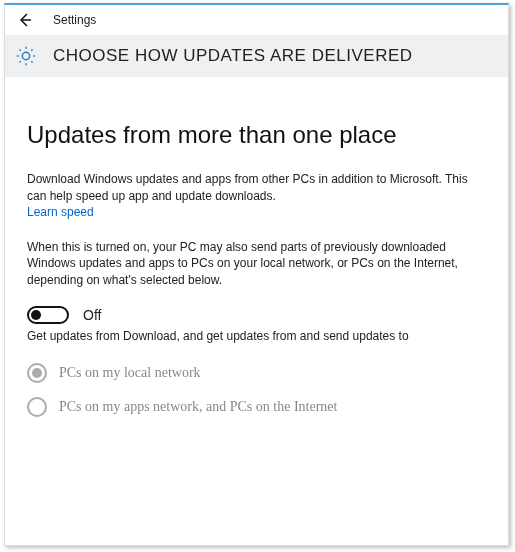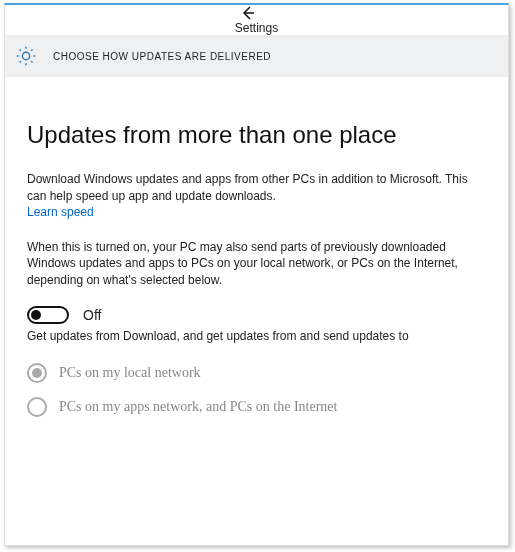--- a/index.html
+++ b/index.html
@@ -19,42 +19,41 @@
     border: 1px solid #ddd;
     border-top: 2px solid #4aa3df;
   }
   .titlebar {
     height: 30px;
     display: flex;
     align-items: center;
     padding: 0 10px;
     font-size: 12px;
     color: #222;
-    flex-direction: column;
   }
   .back-btn {
     width: 20px; height: 20px;
     display: flex; align-items: center; justify-content: center;
     margin-right: 18px;
     cursor: pointer;
   }
   .header-band {
     background: #eef0f2;
     height: 42px;
     display: flex;
     align-items: center;
     padding: 0 10px;
   }
   .gear {
     width: 22px; height: 22px;
     margin-right: 16px;
     display: flex; align-items: center; justify-content: center;
   }
   .header-title {
-    font-size: 10px;
+    font-size: 17px;
     letter-spacing: 0.5px;
     color: #222;
     font-weight: 400;
   }
   .content {
     padding: 44px 22px 20px 22px;
     color: #222;
   }
   .page-heading {
     font-size: 24px;

